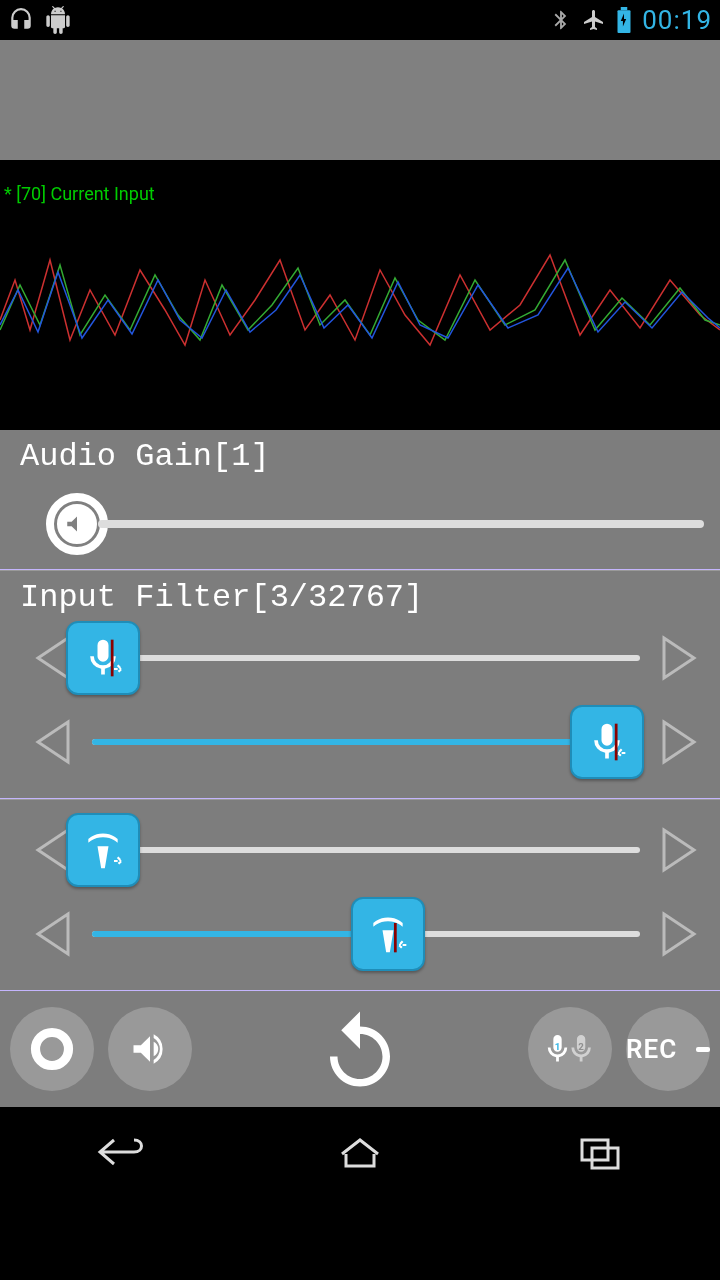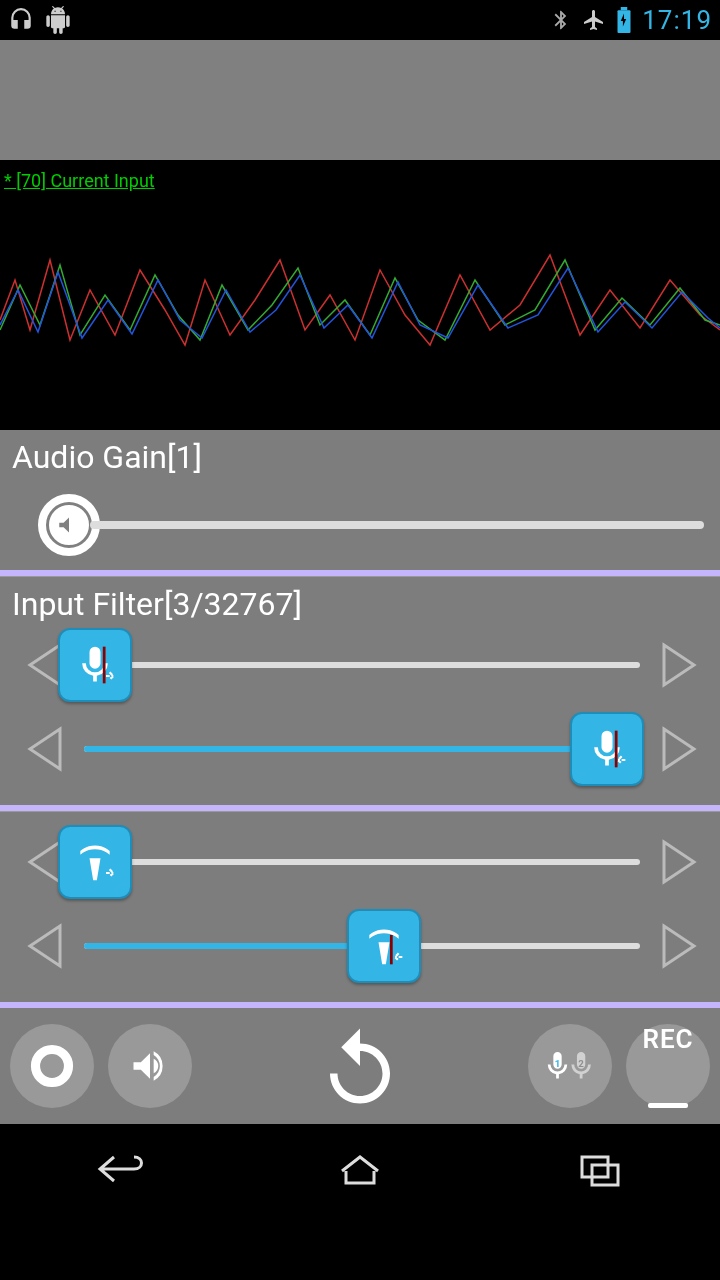--- a/index.html
+++ b/index.html
@@ -16,25 +16,25 @@
   display:flex; align-items:center; justify-content:space-between;
   padding:0 8px; color:#ccc;
 }
 .status-left,.status-right { display:flex; align-items:center; gap:10px; }
 .status-right .clock { color:#33b5e5; font-size:26px; letter-spacing:1px; }
 .ic { display:inline-flex; align-items:center; justify-content:center; }
 
 .top-gray { height:120px; background:#808080; }
 
 .waveform { height:270px; background:#000; position:relative; overflow:hidden; }
-.wf-label { position:absolute; top:10px; left:4px; color:#00cc00; font-size:18px;text-decoration:underline; }
+.wf-label { position:absolute; top:23px; left:4px; color:#00cc00; font-size:18px; }
 .wf-svg { width:100%; height:100%; }
 
 .controls { background:#7d7d7d; }
-.section { border-bottom:6px solid #c4b5fd; border-top:1px solid #999; padding:8px 8px 14px 12px; }
+.section { border-bottom:1px solid #c4b5fd; border-top:1px solid #999; padding:8px 8px 14px 20px;font-family:Liberation Mono, monospace; }
 .section.first { border-top:0; }
 .sec-title { color:#fff; font-size:32px; font-weight:400; }
 
 .gain-row { display:flex; align-items:center; padding:18px 8px 0 26px; }
 .gain-thumb {
   width:62px; height:62px; border-radius:50%; background:#fff;
   display:flex; align-items:center; justify-content:center;
   border:3px solid #fff;
 }
 .gain-thumb-inner { width:46px; height:46px; border-radius:50%; border:3px solid #808080; display:flex; align-items:center; justify-content:center;}
@@ -105,21 +105,21 @@
           <path d="M21 16v-2l-8-5V3.5c0-.83-.67-1.5-1.5-1.5S10 2.67 10 3.5V9l-8 5v2l8-2.5V19l-2 1.5V22l3.5-1 3.5 1v-1.5L13 19v-5.5l8 2.5z"></path>
         </svg>
     </span>
     <span class="ic">
       <svg width="16" height="26" viewBox="0 0 12 24" fill="#33b5e5">
           <rect x="0" y="3" width="12" height="21" rx="1"></rect>
           <rect x="3" y="0" width="6" height="3"></rect>
           <path d="M6 6l-3 7h2v5l3-7H6z" fill="#000"></path>
         </svg>
     </span>
-    <span class="clock">17:19</span>
+    <span class="clock">00:19</span>
   </div>
 </div>
 
 <div class="top-gray"></div>
 
 <div class="waveform">
   <div class="wf-label">* [70] Current Input</div>
   <svg class="wf-svg" viewBox="0 0 720 270" preserveAspectRatio="none">
     <polyline fill="none" stroke="#cc3030" stroke-width="1.5" points="0,160 15,120 30,170 50,100 70,180 90,130 115,175 140,110 165,150 185,185 205,120 230,175 255,140 280,100 305,170 330,135 355,180 380,110 405,155 430,185 460,115 490,170 520,145 550,95 580,175 610,130 640,168 670,120 700,155 720,170"></polyline>
     <polyline fill="none" stroke="#33aa33" stroke-width="1.5" points="0,170 20,125 40,165 60,105 80,175 105,135 130,170 155,115 178,155 200,180 222,125 248,170 272,145 298,108 320,165 345,140 370,175 395,118 418,160 445,180 475,120 505,165 535,150 565,100 595,170 622,138 650,165 680,128 705,160 720,165"></polyline>
@@ -263,21 +263,21 @@
           <g>
               <path d="M9 14a3 3 0 003-3V5a3 3 0 00-6 0v6a3 3 0 003 3zm5-3a5 5 0 01-10 0H2a7 7 0 006 6.92V21h2v-3.08A7 7 0 0016 11h-2z"></path>
               <text x="9" y="13" font-size="7" text-anchor="middle" fill="#33b5e5" font-weight="bold">1</text>
             </g>
           <g transform="translate(17 0)" opacity=".55">
               <path d="M9 14a3 3 0 003-3V5a3 3 0 00-6 0v6a3 3 0 003 3zm5-3a5 5 0 01-10 0H2a7 7 0 006 6.92V21h2v-3.08A7 7 0 0016 11h-2z"></path>
               <text x="9" y="13" font-size="7" text-anchor="middle" fill="#888" font-weight="bold">2</text>
             </g>
         </svg>
       </div>
-      <div class="round-btn rb84" style="flex-direction:column; gap:19px;justify-content:space-between;">
+      <div class="round-btn rb84" style="gap:19px;">
         <span style="color:#fff;font-size:26px;font-weight:600;letter-spacing:1px">REC</span>
         <div style="width:40px;height:5px;background:#fff;border-radius:2px;"></div>
       </div>
     </div>
   </div>
 </div>
 
 <div class="nav-bar">
   <div class="nav-btn">
     <svg width="52" height="40" viewBox="0 0 52 40" fill="none" stroke="#ddd" stroke-width="3">

